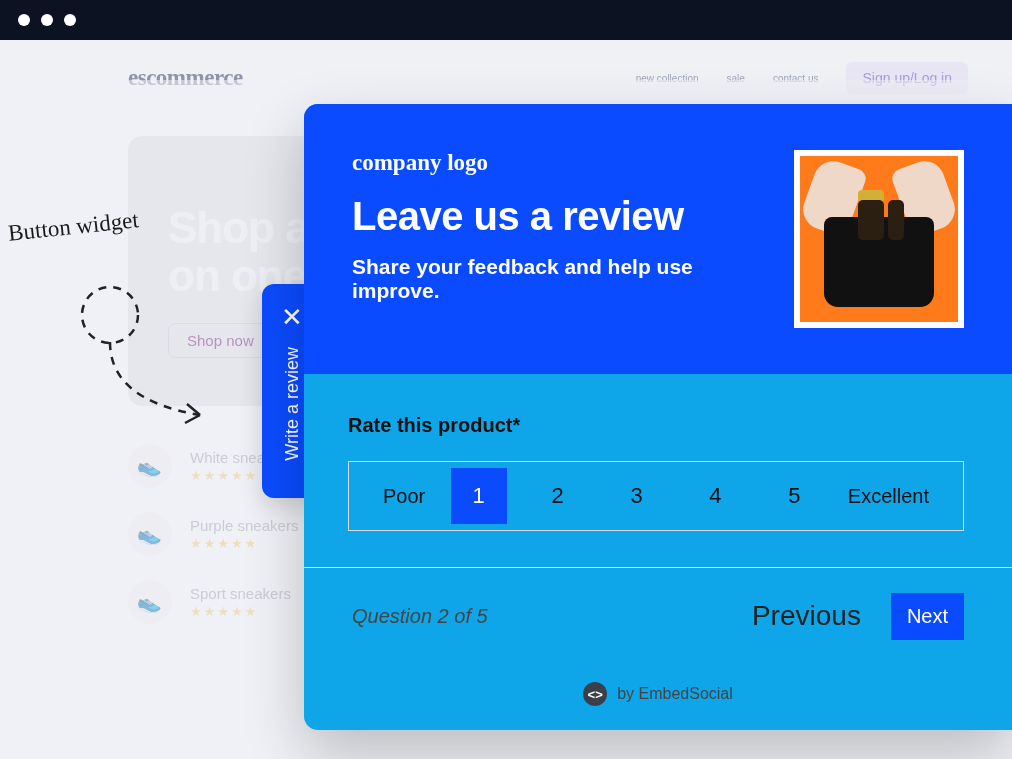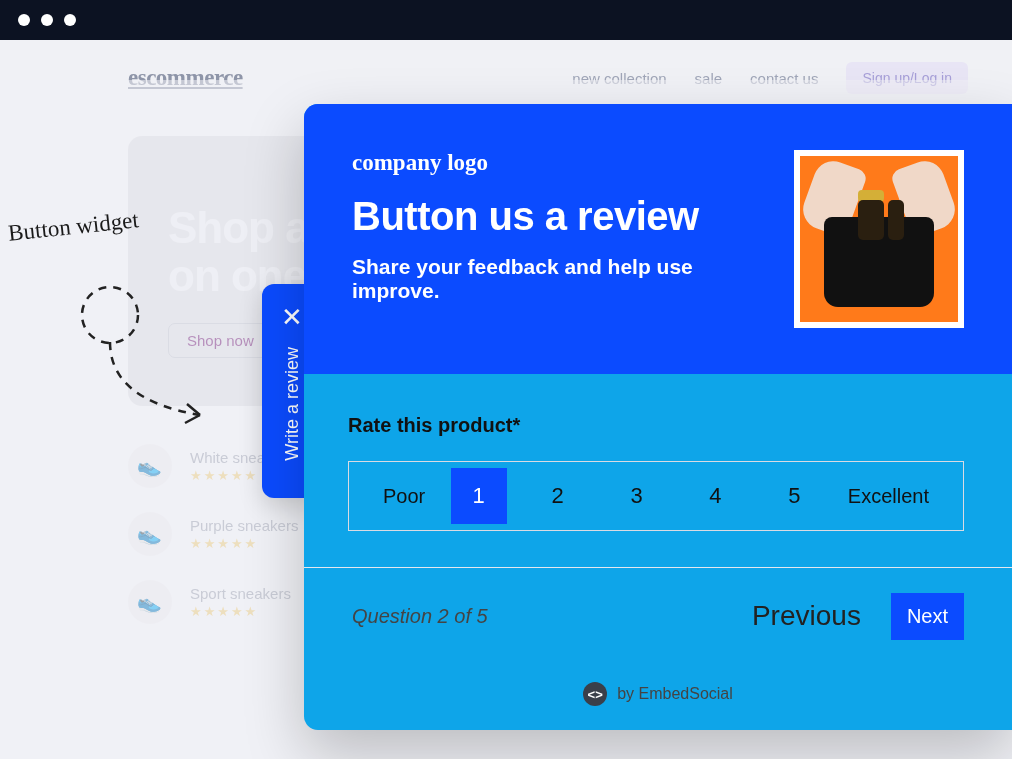--- a/index.html
+++ b/index.html
@@ -4,23 +4,23 @@
 <style>
 * { margin: 0; padding: 0; box-sizing: border-box; }
 body { font-family: -apple-system, BlinkMacSystemFont, 'Segoe UI', sans-serif; background: #f0f1f5; width: 1012px; height: 759px; overflow: hidden; position: relative; }
 
 .titlebar { background: #0c1222; height: 40px; display: flex; align-items: center; padding-left: 18px; gap: 11px; }
 .titlebar .dot { width: 12px; height: 12px; border-radius: 50%; background: #fff; }
 
 .page { position: relative; padding: 22px 0 0 0; height: 719px; }
 
 .nav { display: flex; align-items: center; padding: 0 44px 0 128px; }
-.logo { font-family: Georgia, 'Times New Roman', serif; font-weight: 900; font-size: 23px; color: #8e95a8; letter-spacing: -0.5px; text-decoration: underline; }
+.logo { font-family: Georgia, 'Times New Roman', serif; font-weight: 900; font-size: 23px; color: #8e95a8; letter-spacing: -0.5px; }
 .nav-links { margin-left: auto; display: flex; gap: 28px; align-items: center; }
-.nav-links a { color: #a0a6b8; font-size: 15px; text-decoration: none; }
+.nav-links a { color: #a0a6b8; font-size: 10px; text-decoration: none; }
 .signup-btn { background: #e8e5f5; color: #a79fd8; padding: 8px 16px; border-radius: 6px; font-size: 14px; }
 
 .hero { margin: 42px 0 0 128px; width: 560px; background: #dadce3; border-radius: 14px; padding: 68px 40px 48px 40px; }
 .hero-title { font-family: -apple-system, sans-serif; font-weight: 800; font-size: 44px; line-height: 1.1; color: #eceef3; letter-spacing: -1px; }
 .shop-now { display: inline-block; margin-top: 22px; border: 1px solid #bfc3ce; color: #701a75; padding: 8px 18px; border-radius: 7px; font-size: 15px; }
 
 .items { margin: 26px 0 0 128px; width: 360px; }
 .item { display: flex; align-items: center; gap: 18px; padding: 12px 0; }
 .thumb { width: 44px; height: 44px; border-radius: 50%; background: #e8e9ee; display: flex; align-items: center; justify-content: center; font-size: 20px; }
 .item-info .name { color: #9aa0b0; font-size: 15px; }
@@ -136,21 +136,21 @@
 
 <div class="widget-tab">
   <div class="close">✕</div>
   <div class="tab-text">Write a review</div>
 </div>
 
 <div class="modal">
   <div class="modal-header">
     <div class="modal-header-text">
       <div class="company-logo-text">company logo</div>
-      <div class="modal-title">Button us a review</div>
+      <div class="modal-title">Leave us a review</div>
       <div class="modal-sub">Share your feedback and help use improve.</div>
     </div>
     <div class="modal-img">
       <div class="modal-img-inner">
         <div class="hand-l"></div>
           <div class="hand-r"></div>
         <div class="bag"></div>
           <div class="cap"></div>
           <div class="bottle"></div>
           <div class="bottle2"></div>

